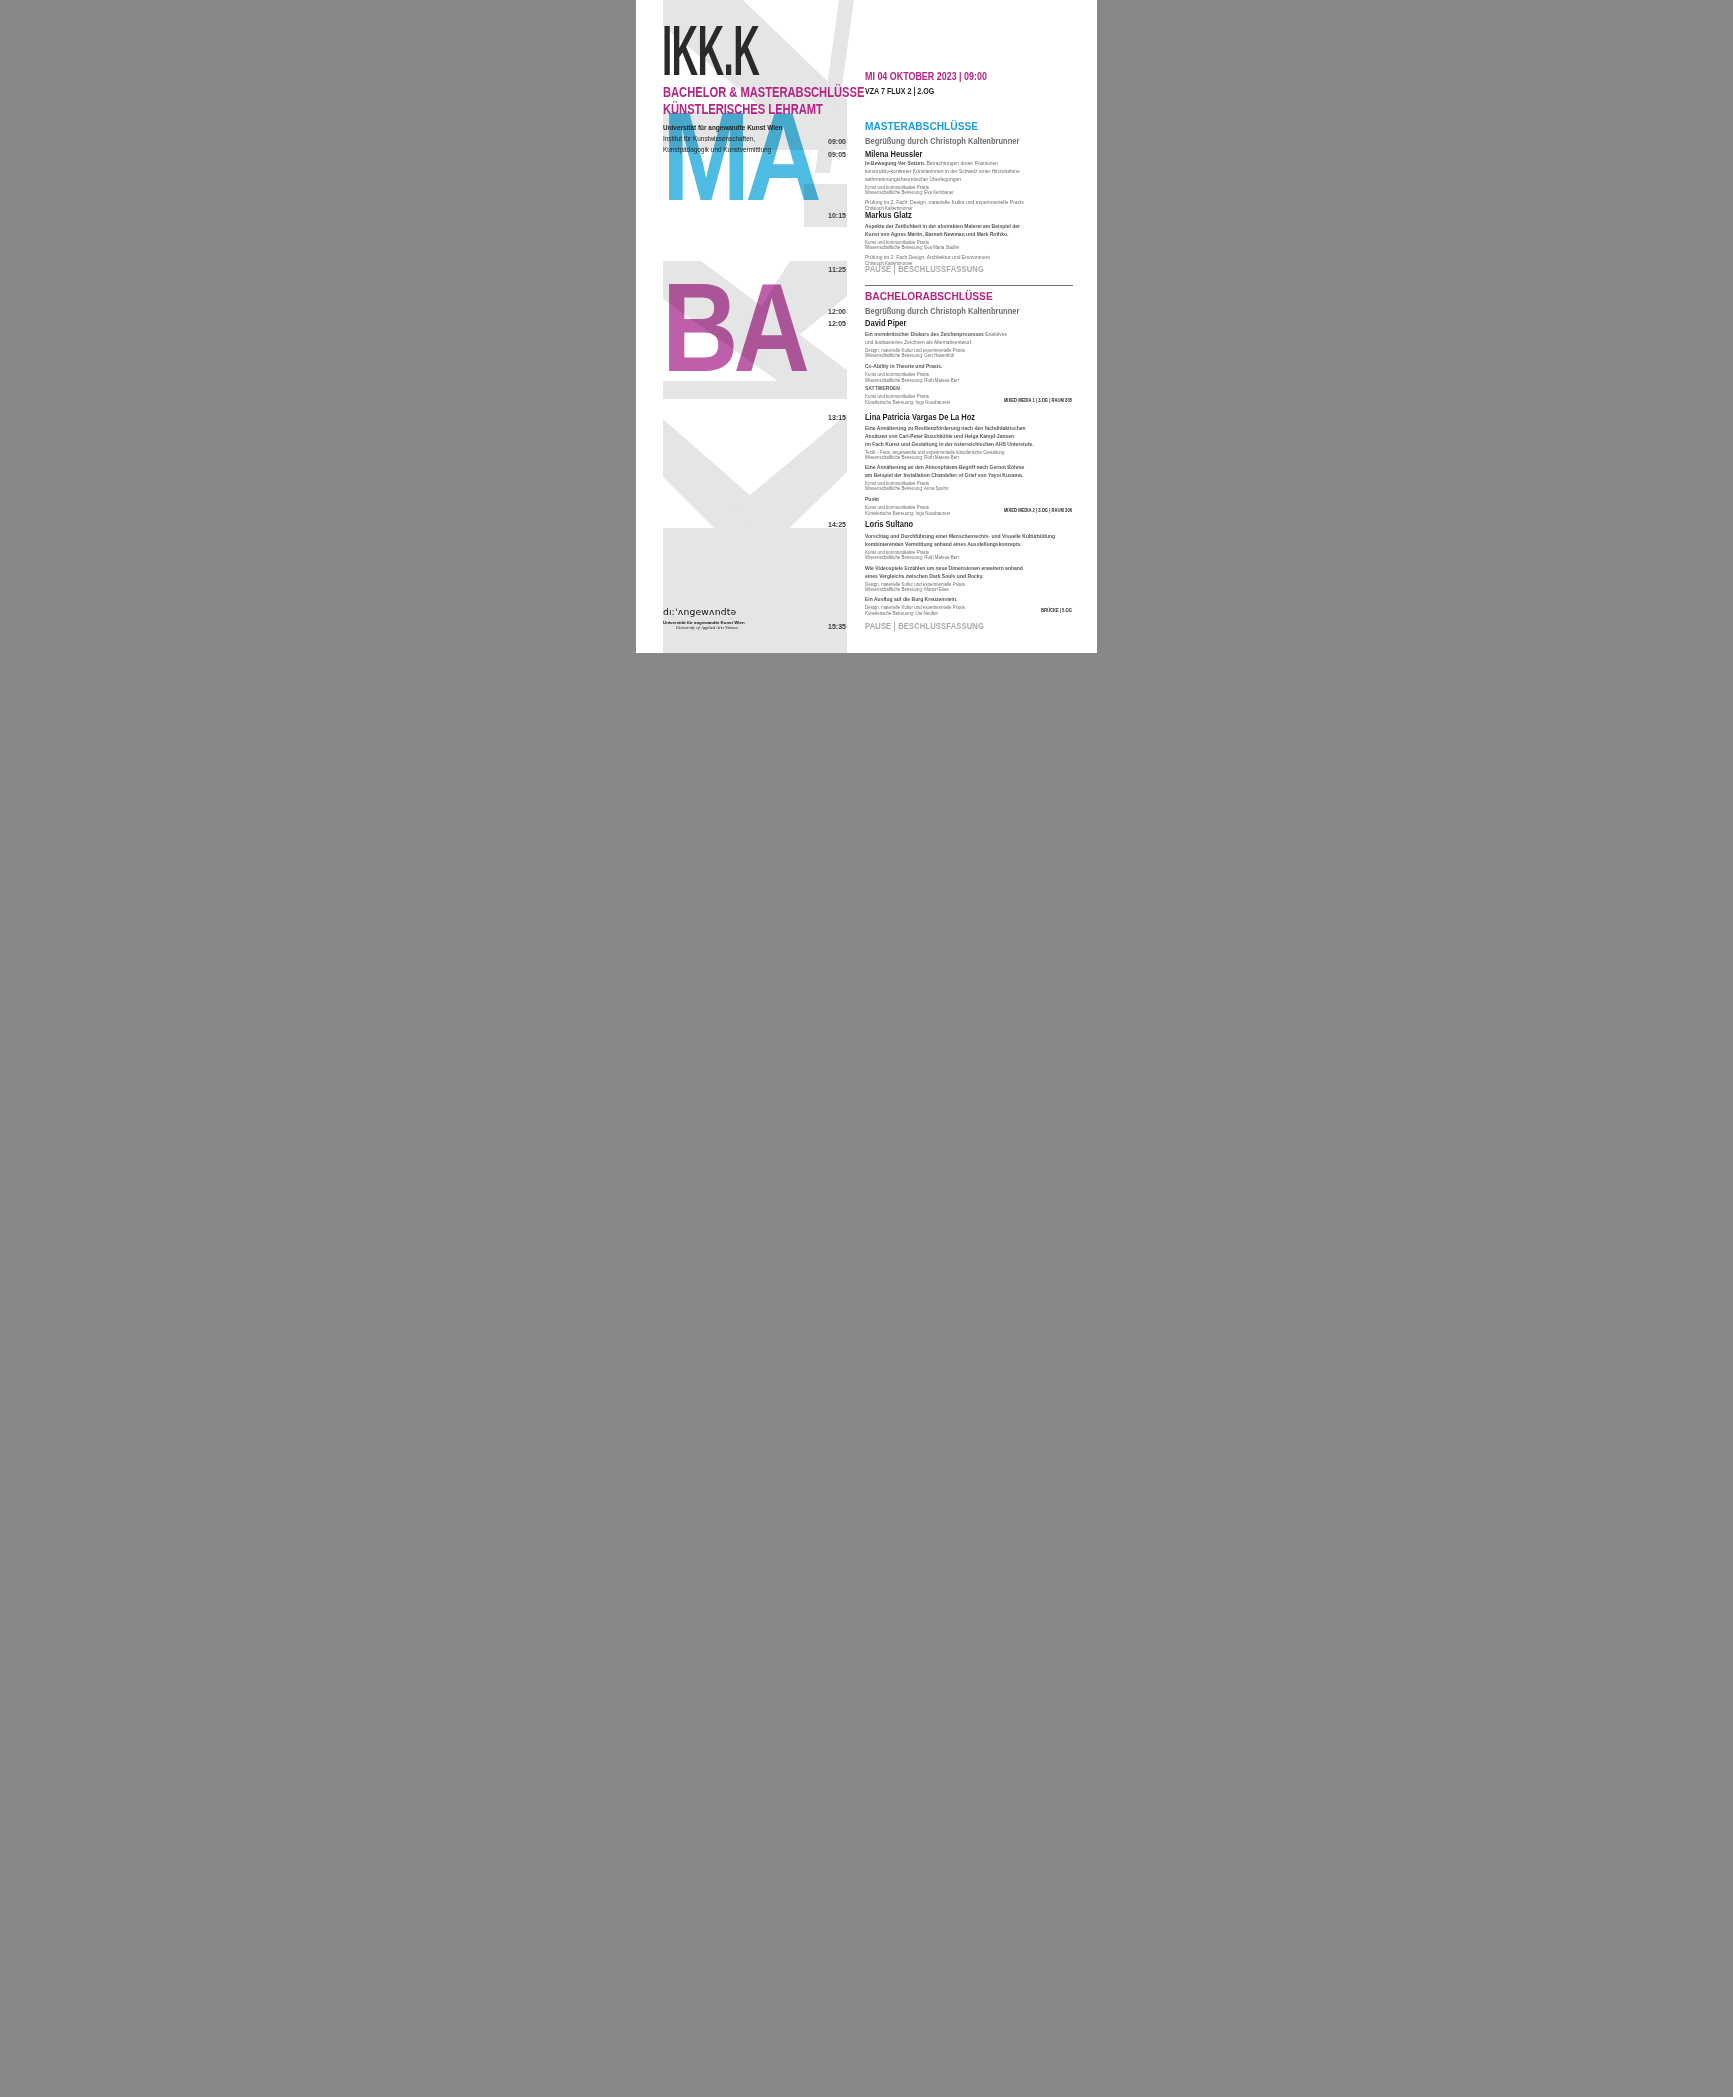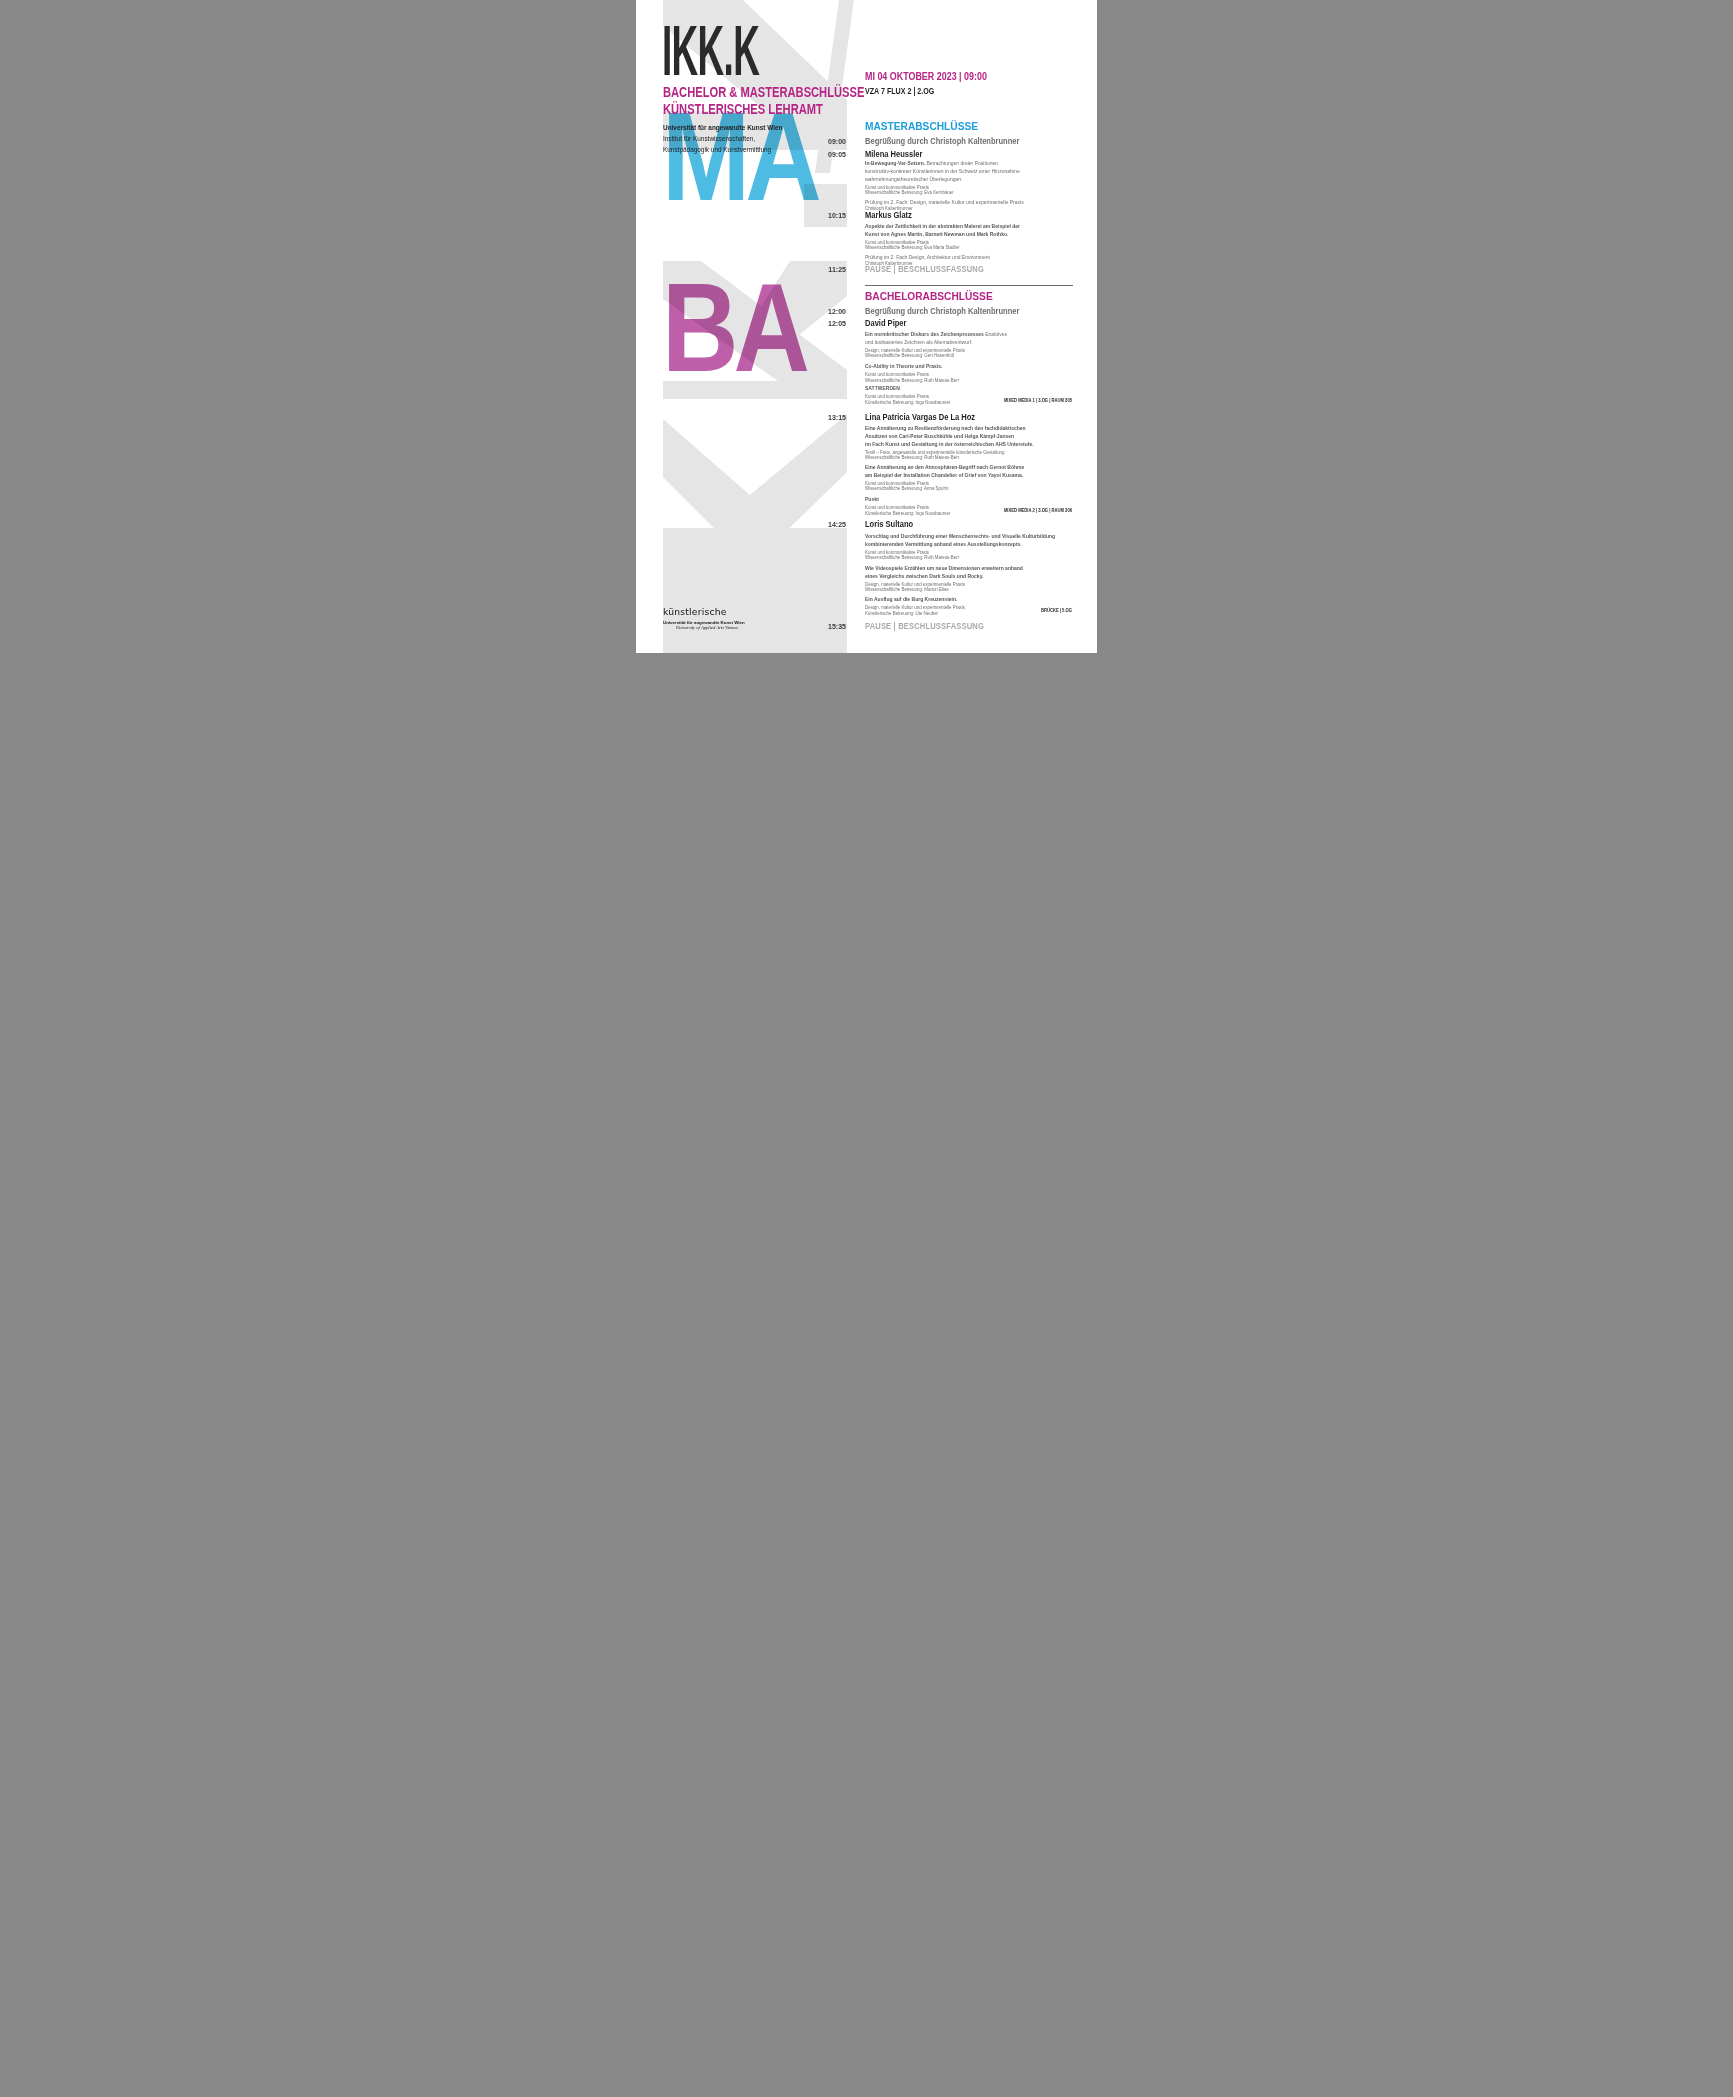--- a/index.html
+++ b/index.html
@@ -204,19 +204,19 @@
     <div class="abs work" style="top:596px">
       <div class="tl"><span class="b">Ein Ausflug auf die Burg Kreuzenstein.</span></div>
       <div class="meta meta-first">Design, materielle Kultur und experimentelle Praxis</div>
       <div class="meta">Künstlerische Betreuung: Ute Neuber</div>
     </div>
     <div class="abs room" style="top:609px">BRÜCKE | 5.OG</div>
 
     <div class="abs time" style="top:623px">15:35</div>
     <div class="abs pause nowrap" style="top:623px">PAUSE | BESCHLUSSFASSUNG</div>
 
-    <div class="abs wordmark nowrap">künstlerische</div>
+    <div class="abs wordmark nowrap">dıːˈʌngewʌndtə</div>
     <div class="abs uni-de nowrap">Universität für angewandte Kunst Wien</div>
     <div class="abs uni-en nowrap">University of Applied Arts Vienna</div>
 
   </div>
 </div>
 
 
 </body></html>

